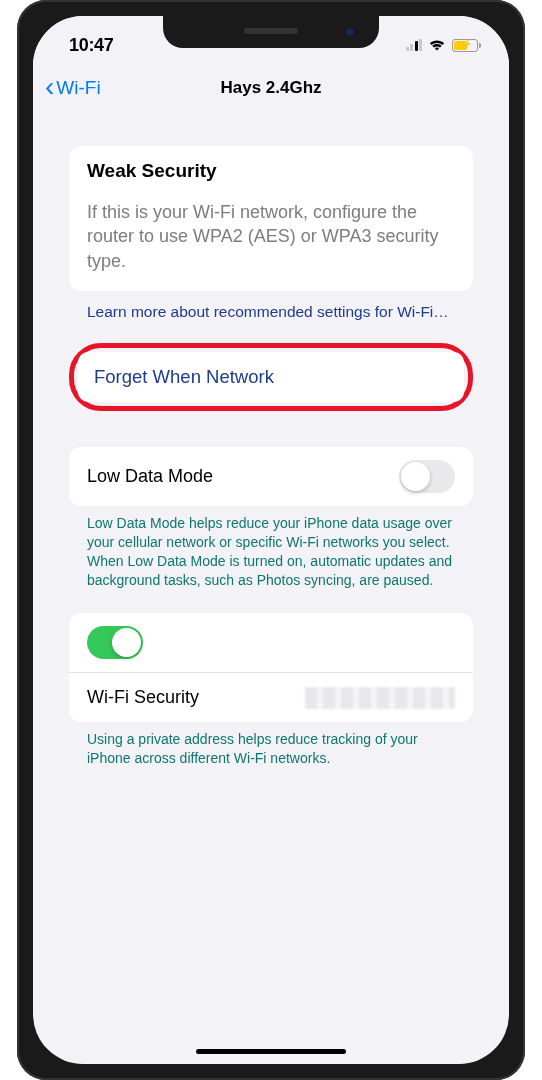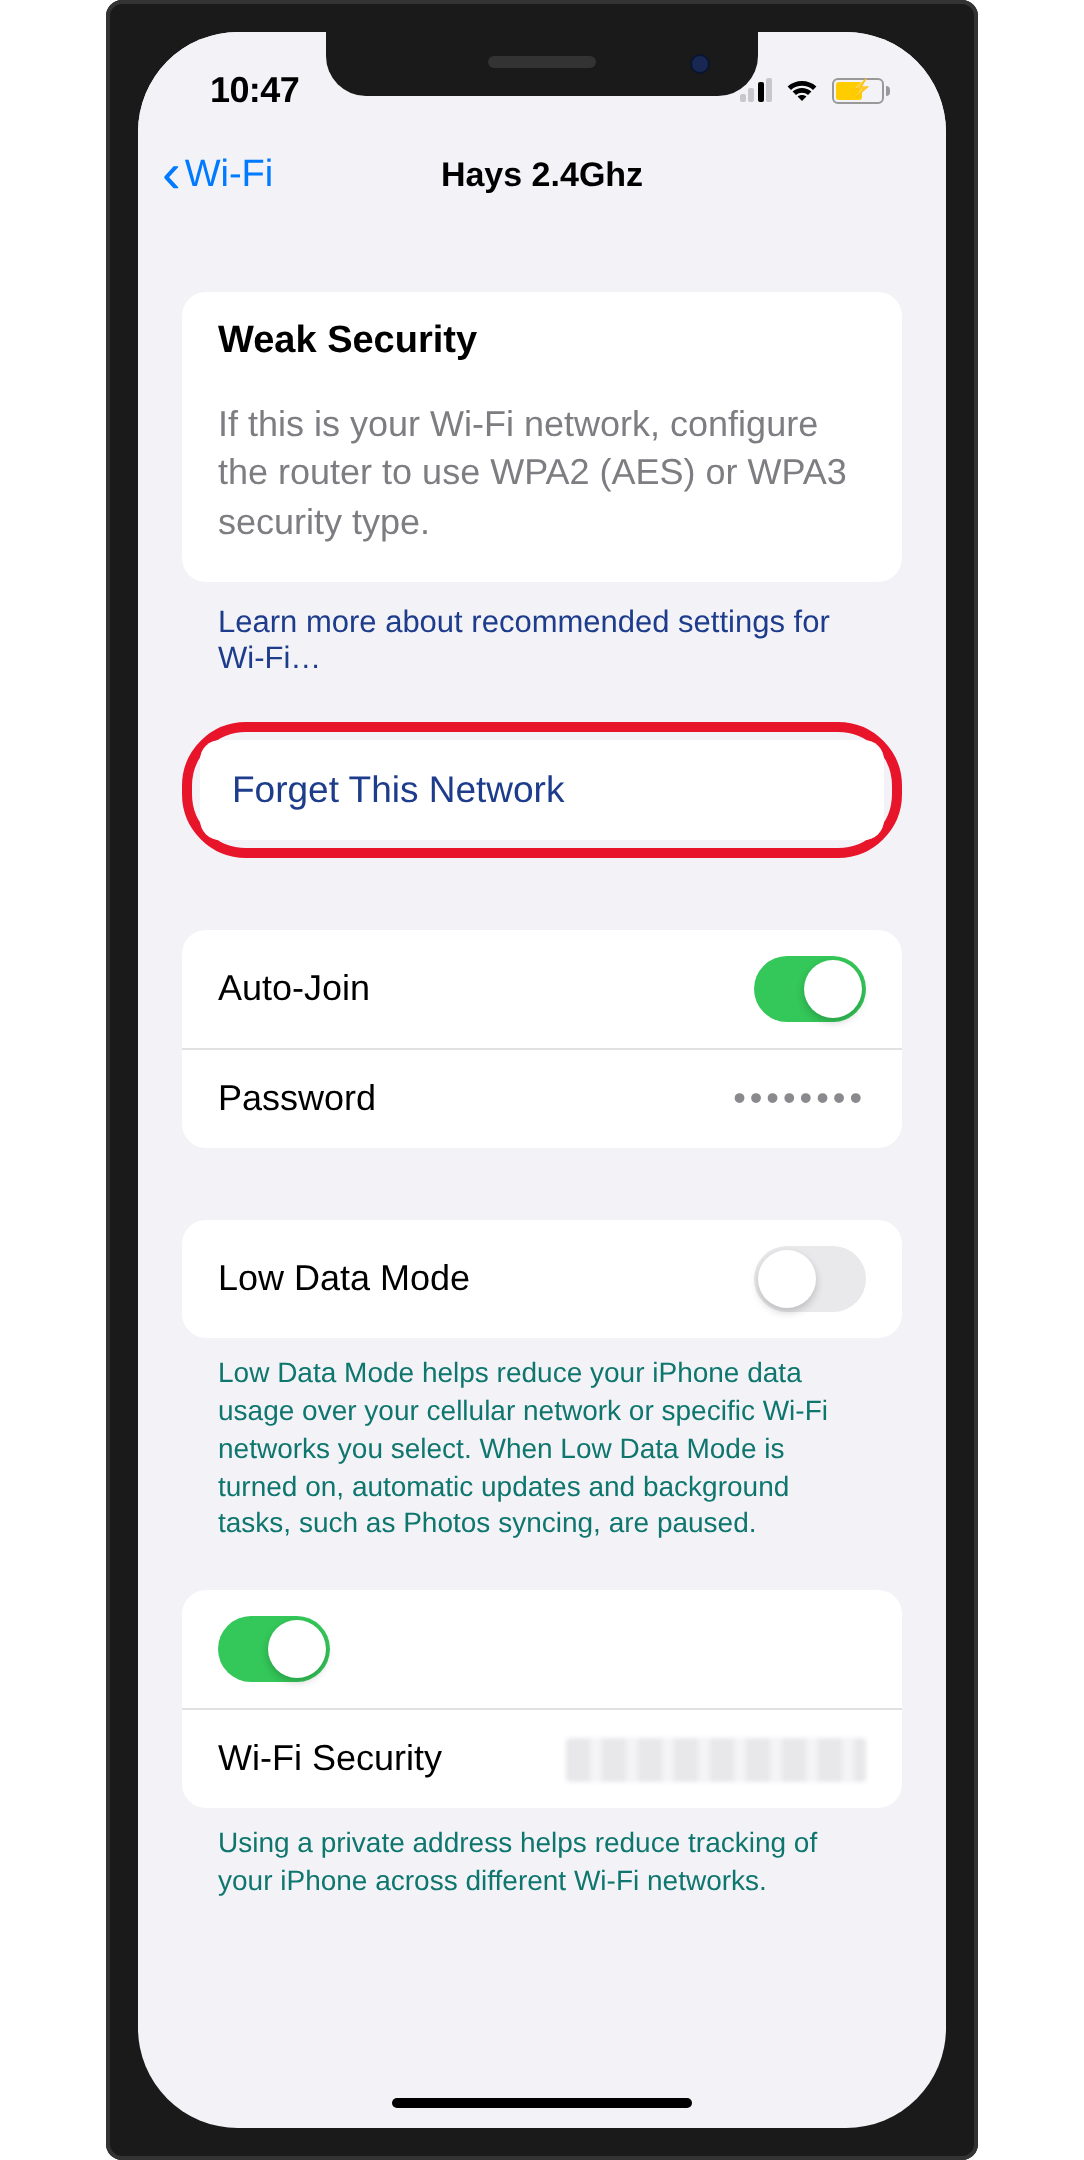--- a/index.html
+++ b/index.html
@@ -5,24 +5,24 @@
     * { margin: 0; padding: 0; box-sizing: border-box; }
     body {
       background: #fff;
       font-family: -apple-system, BlinkMacSystemFont, "Segoe UI", Helvetica, Arial, sans-serif;
       display: flex;
       justify-content: center;
       align-items: flex-start;
       padding: 0;
     }
     .phone-frame {
-      width: 436px;
+      width: 508px;
       height: 1080px;
       background: #1a1a1a;
-      border-radius: 8px;
+      border-radius: 29px;
       padding: 16px;
       position: relative;
       box-shadow: 0 0 0 2px #333 inset;
     }
     .screen {
       width: 100%;
       height: 100%;
       background: #f2f2f7;
       border-radius: 50px;
       overflow: hidden;
@@ -70,21 +70,21 @@
       display: flex;
       align-items: center;
       padding: 0 12px;
       position: relative;
       background: #f2f2f7;
     }
     .back-btn { display: flex; align-items: center; gap: 2px; color: #007aff; font-size: 19px; cursor: pointer; }
     .back-chevron { font-size: 28px; font-weight: 300; line-height: 1; margin-top: -3px; }
     .back-label { }
     .nav-title { position: absolute; left: 50%; transform: translateX(-50%); font-size: 17px; font-weight: 600; color: #000; }
-    .content { padding: 0 22px; overflow-y: hidden; height: calc(100% - 96px); }
+    .content { padding: 0 36px; overflow-y: hidden; height: calc(100% - 96px); }
     .card {
       background: #fff;
       border-radius: 12px;
       margin-top: 34px;
       padding: 14px 18px 18px;
     }
     .card-title { font-size: 19px; font-weight: 700; color: #000; margin-bottom: 4px; }
     .card-sub { font-size: 18px; color: #7d7d82; line-height: 1.35; }
     .card-body { font-size: 18px; color: #7d7d82; line-height: 1.35; margin-top: 18px; }
     .link-row { padding: 12px 18px 8px; }
@@ -211,35 +211,23 @@
       <div class="card">
         <div class="card-title">Weak Security</div>
         <div class="card-body">If this is your Wi-Fi network, configure the router to use WPA2 (AES) or WPA3 security type.</div>
       </div>
 
       <div class="link-row">
         <span class="link-text">Learn more about recommended settings for Wi-Fi…</span>
       </div>
 
       <div class="highlight-wrap">
-        <div class="forget-card">Forget This Network</div>
-      </div>
-
-      <div class="group">
-        <div class="row">
-          <span class="row-label">Auto-Join</span>
-          <div class="toggle on">
-              <div class="toggle-knob"></div>
-            </div>
-        </div>
-        <div class="row">
-          <span class="row-label">Password</span>
-          <span class="row-value">••••••••</span>
-        </div>
-      </div>
+        <div class="forget-card">Forget When Network</div>
+      </div>
+
 
       <div class="group">
         <div class="row">
           <span class="row-label">Low Data Mode</span>
           <div class="toggle off">
               <div class="toggle-knob"></div>
             </div>
         </div>
       </div>
       <div class="footer-text">Low Data Mode helps reduce your iPhone data usage over your cellular network or specific Wi-Fi networks you select. When Low Data Mode is turned on, automatic updates and background tasks, such as Photos syncing, are paused.</div>

